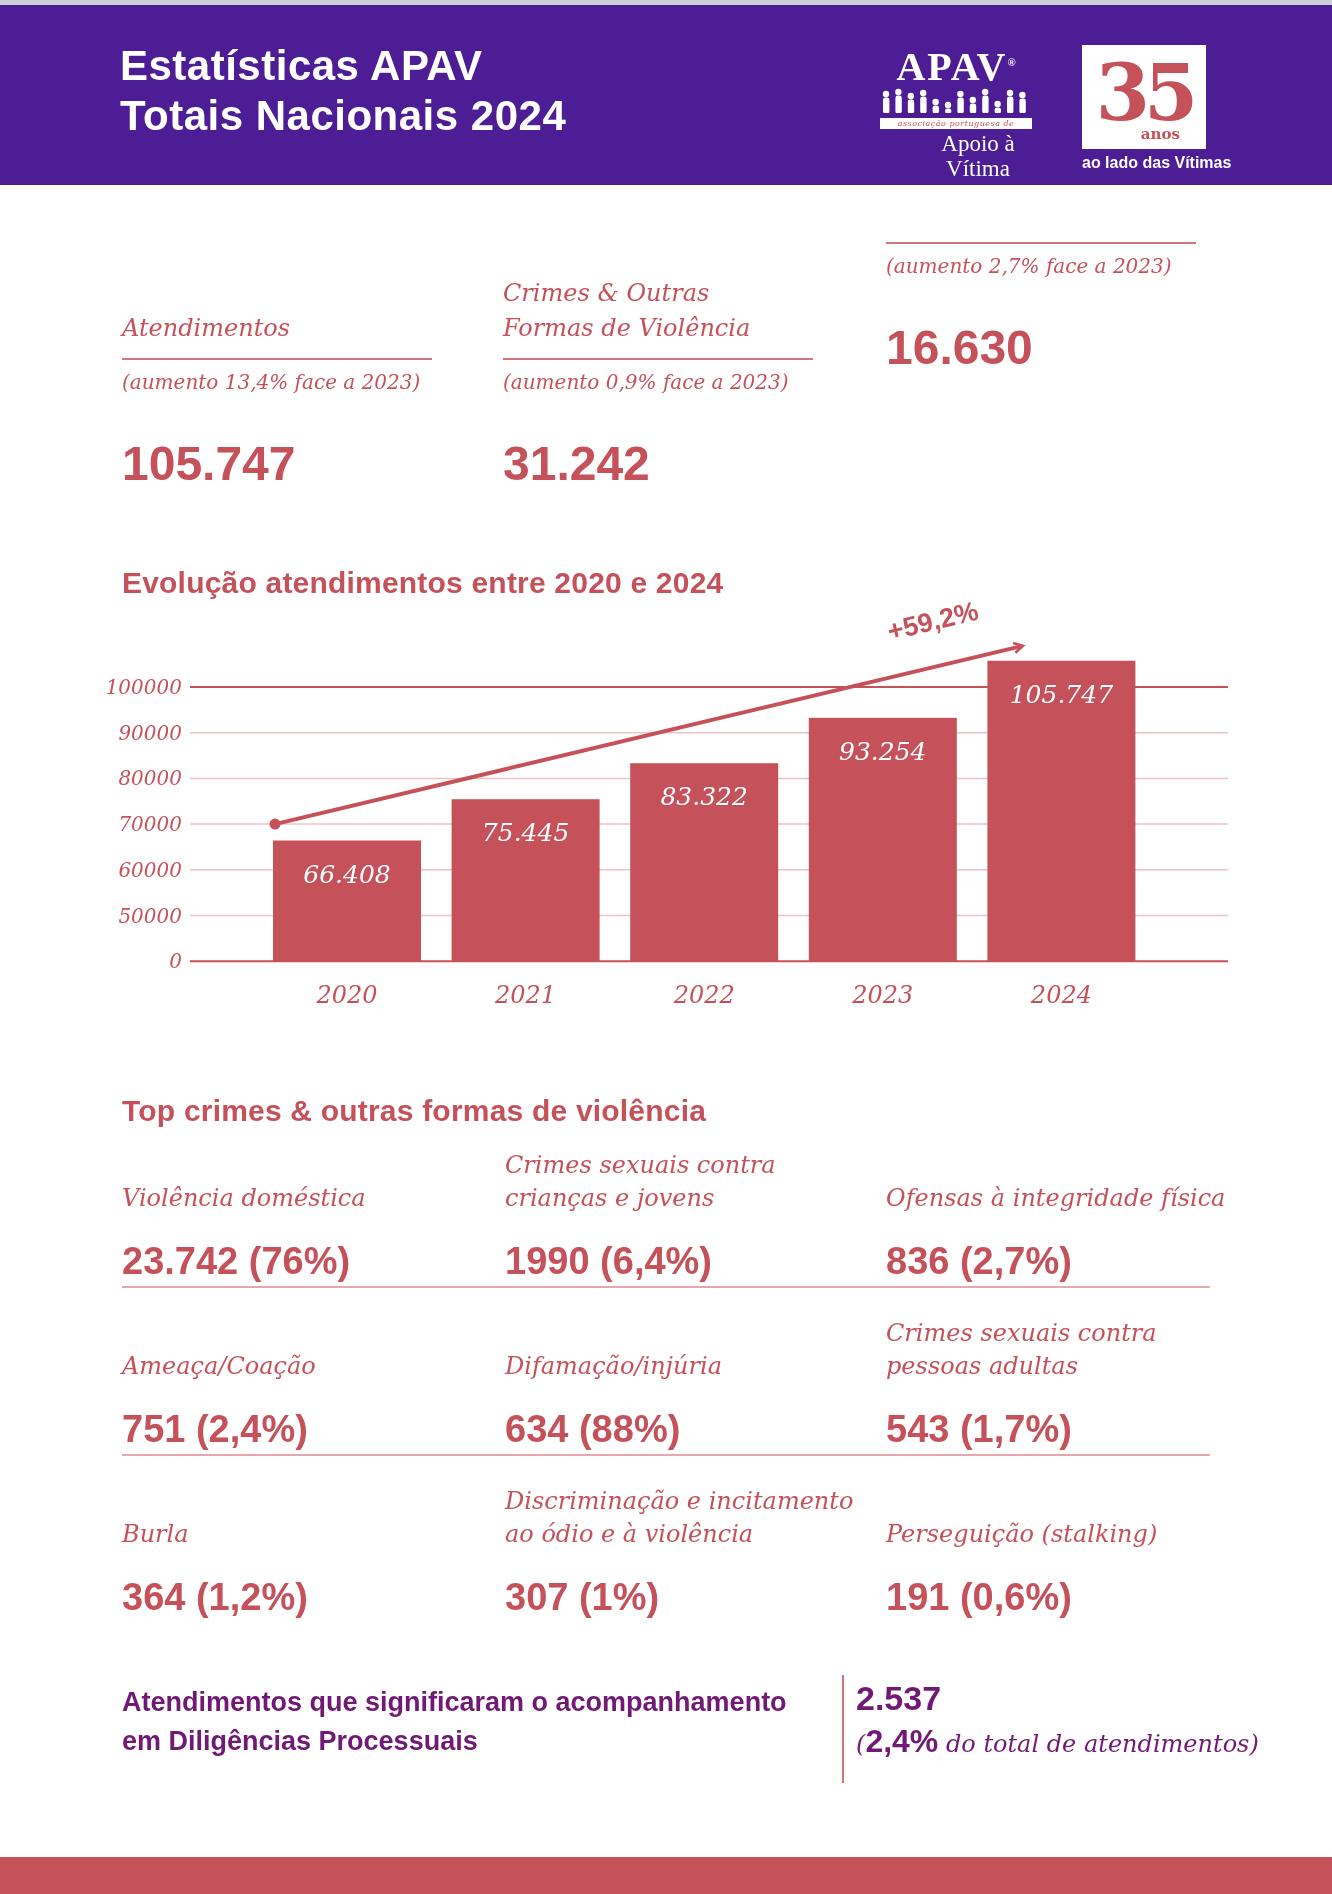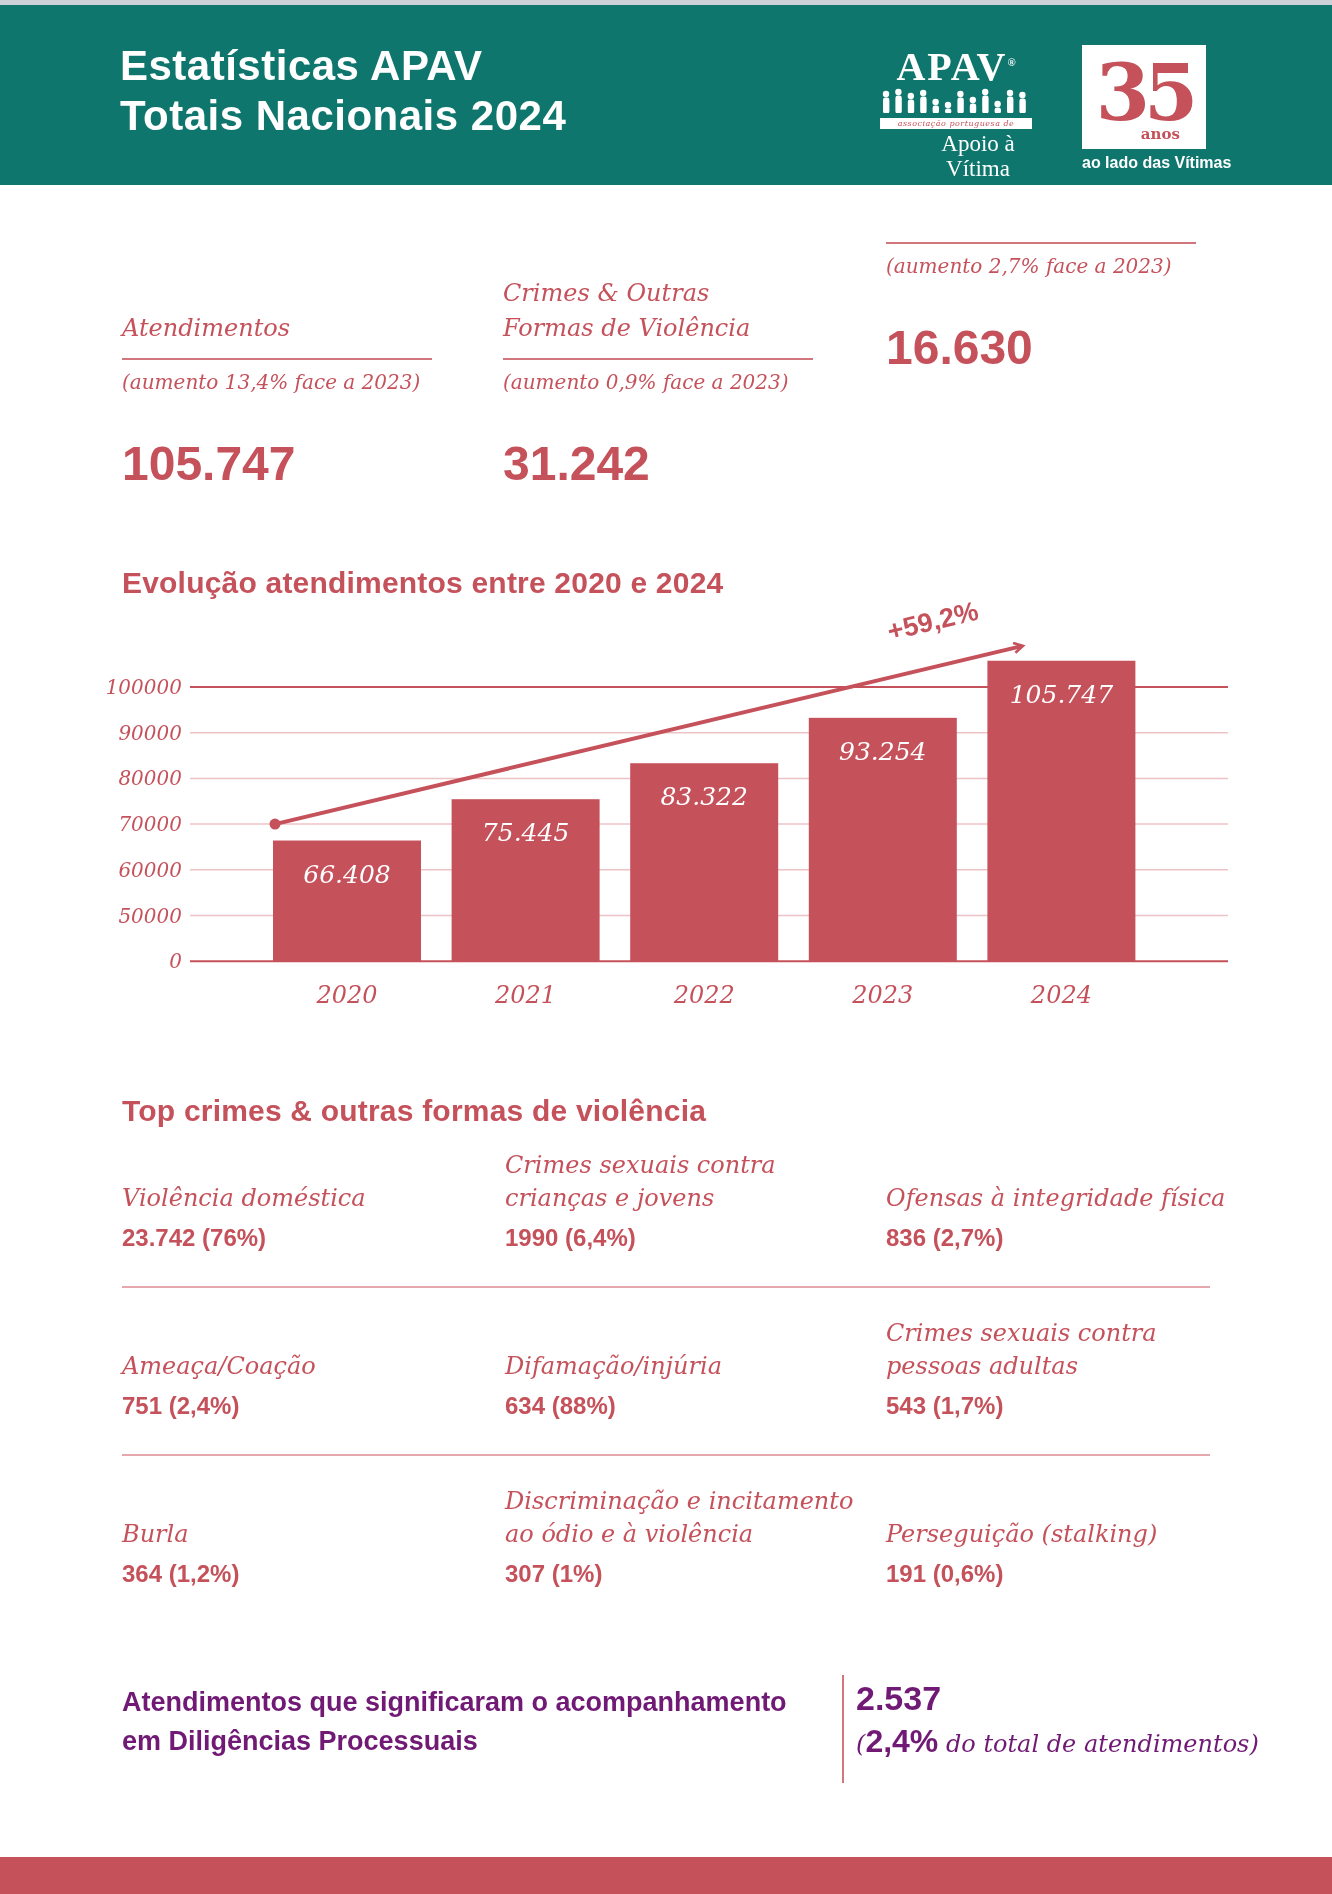--- a/index.html
+++ b/index.html
@@ -1,21 +1,21 @@
 <!DOCTYPE html>
 <html><head>
 <meta charset="utf-8">
 <style>
   html,body{margin:0;padding:0;background:#ffffff;}
   #page{position:relative;width:1332px;height:1894px;background:#ffffff;overflow:hidden;
         font-family:"Liberation Sans",sans-serif;}
   .abs{position:absolute;}
   
   #top-strip{left:0;top:0;width:1332px;height:5px;background:#ccd1d7;}
-  #header{left:0;top:5px;width:1332px;height:180px;background:#0f766e;}
+  #header{left:0;top:5px;width:1332px;height:180px;background:#4c1d95;}
   #page-title{left:120px;top:36px;color:#ffffff;font-size:42px;font-weight:bold;
               line-height:1.2;letter-spacing:0.5px;white-space:pre-line;}
   
   #apav-logo{left:880px;top:42px;width:152px;height:108px;color:#ffffff;text-align:center;}
   .apav-word{font-family:"Liberation Serif",serif;font-weight:bold;font-size:40px;line-height:1;letter-spacing:2px;}
   .apav-reg{font-size:11px;vertical-align:super;letter-spacing:0;}
   .apav-banner{margin-top:1px;background:#ffffff;color:#c5515b;font-family:"DejaVu Serif",serif;
                font-style:italic;font-size:8px;line-height:11px;height:11px;letter-spacing:0.5px;}
   .apav-sub{font-family:"Liberation Serif",serif;font-size:23px;line-height:1.1;margin-top:2px;margin-left:44px;}
   
@@ -42,21 +42,21 @@
   .year-label{font-family:"DejaVu Serif",serif;font-style:italic;font-size:24px;fill:#c5515b;}
   .bar-label{font-family:"DejaVu Serif",serif;font-style:italic;font-size:25px;fill:#ffffff;}
   .trend-label{font-family:"Liberation Sans",sans-serif;font-weight:bold;font-size:27px;fill:#c5515b;}
   
   .crime-row{left:122px;width:1108px;height:120px;}
   .crime-cell{position:absolute;top:0;width:350px;color:#c5515b;}
   .crime-cell.c0{left:0;}  .crime-cell.c1{left:383px;}  .crime-cell.c2{left:764px;}
   .crime-label{height:74px;display:flex;align-items:flex-end;
                font-family:"DejaVu Serif",serif;font-style:italic;font-size:24px;line-height:1.35;
                white-space:pre-line;}
-  .crime-value{margin-top:10px;font-size:24px;font-weight:bold;}
+  .crime-value{margin-top:26px;font-size:38px;font-weight:bold;}
   .row-divider{left:122px;width:1088px;border-top:2px solid #e5a9ad;}
   
   #bottom-heading{left:122px;top:1683px;width:700px;color:#701a75;font-size:27px;font-weight:bold;
                   line-height:1.45;white-space:pre-line;}
   #bottom-vdivider{left:842px;top:1675px;width:2px;height:108px;background:#d2767d;}
   #bottom-stat{left:856px;top:1680px;color:#701a75;}
   #bottom-stat .bv{font-size:34px;font-weight:bold;line-height:1.1;}
   #bottom-stat .bd{margin-top:6px;font-family:"DejaVu Serif",serif;font-style:italic;font-size:24px;}
   #bottom-stat .bd b{font-family:"Liberation Sans",sans-serif;font-style:normal;font-size:32px;font-weight:bold;}
   

